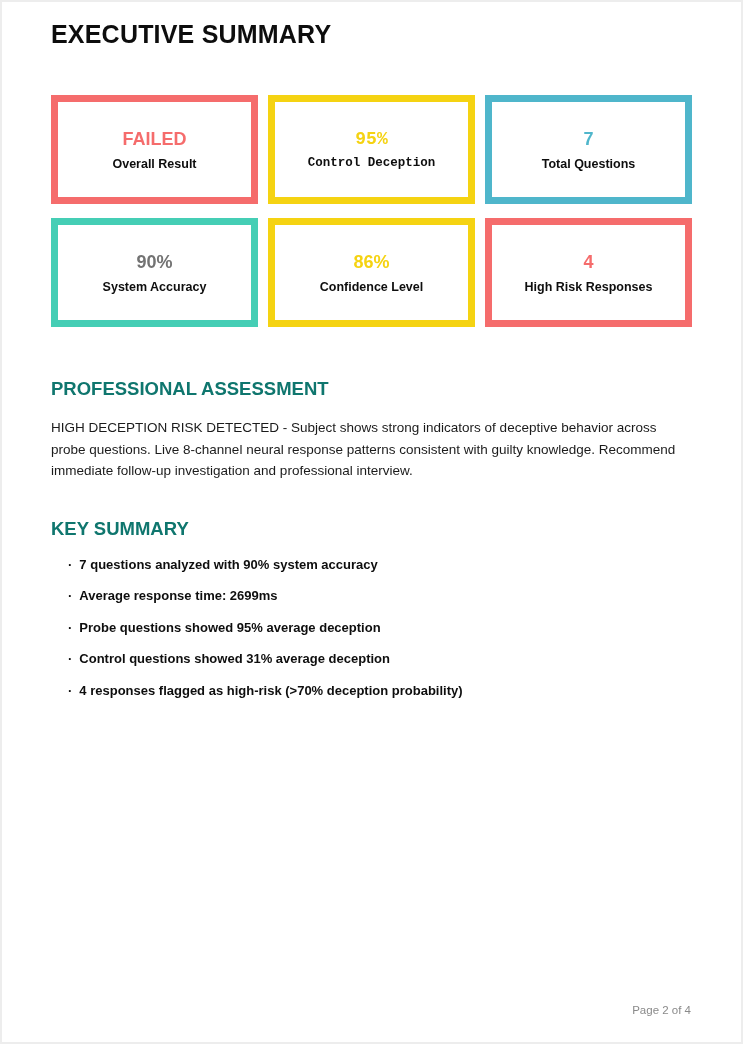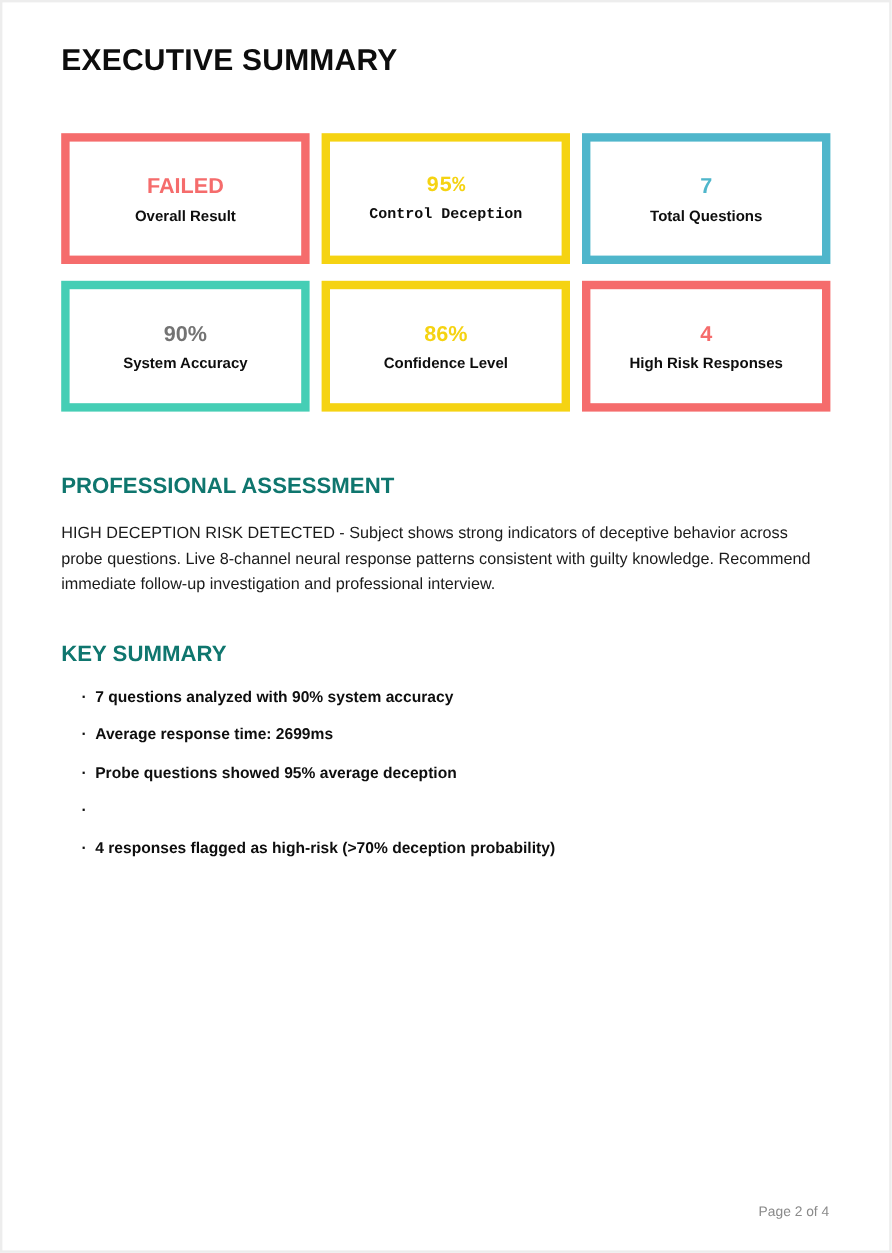--- a/index.html
+++ b/index.html
@@ -14,21 +14,21 @@
     overflow: hidden;
   }
   .page-inner {
     padding: 16px 49px 0 49px;
   }
   .doc-title {
     font-size: 25px;
     font-weight: 700;
     letter-spacing: 0.2px;
     color: #0d0d0d;
-    margin-top: 18px;
+    margin-top: 2px;
   }
   .stats-grid {
     margin-top: 46px;
     display: grid;
     grid-template-columns: repeat(3, 1fr);
     column-gap: 10px;
     row-gap: 14px;
   }
   .stat-card {
     height: 109px;
@@ -139,20 +139,21 @@
         <li>
           <span class="bullet-dot">·</span>
           <span>Average response time: 2699ms</span>
         </li>
         <li>
           <span class="bullet-dot">·</span>
           <span>Probe questions showed 95% average deception</span>
         </li>
         <li>
           <span class="bullet-dot">·</span>
+          <span>Control questions showed 31% average deception</span>
         </li>
         <li>
           <span class="bullet-dot">·</span>
           <span>4 responses flagged as high-risk (&gt;70% deception probability)</span>
         </li>
       </ul>
   </div>
 
 </div>
 

